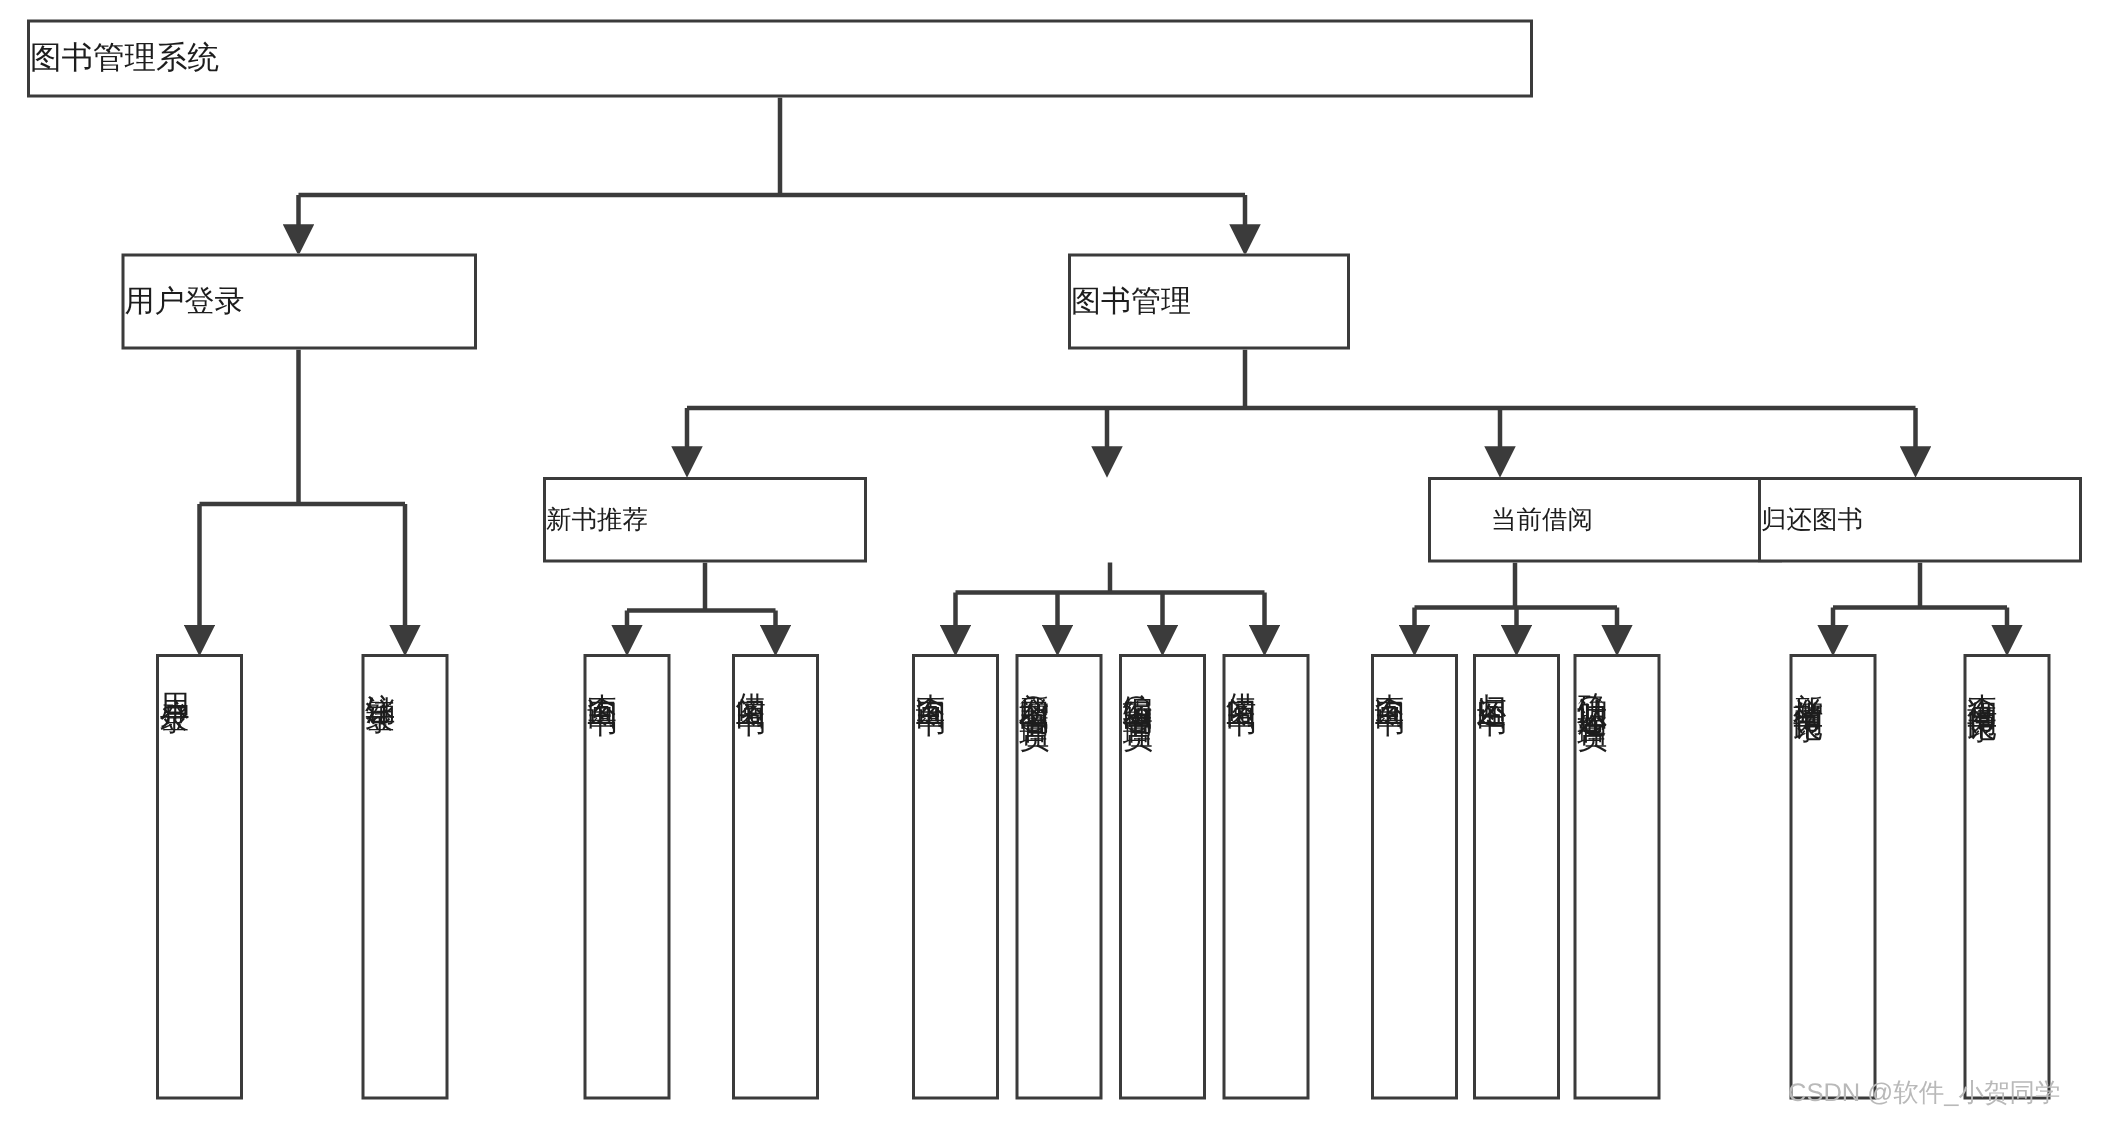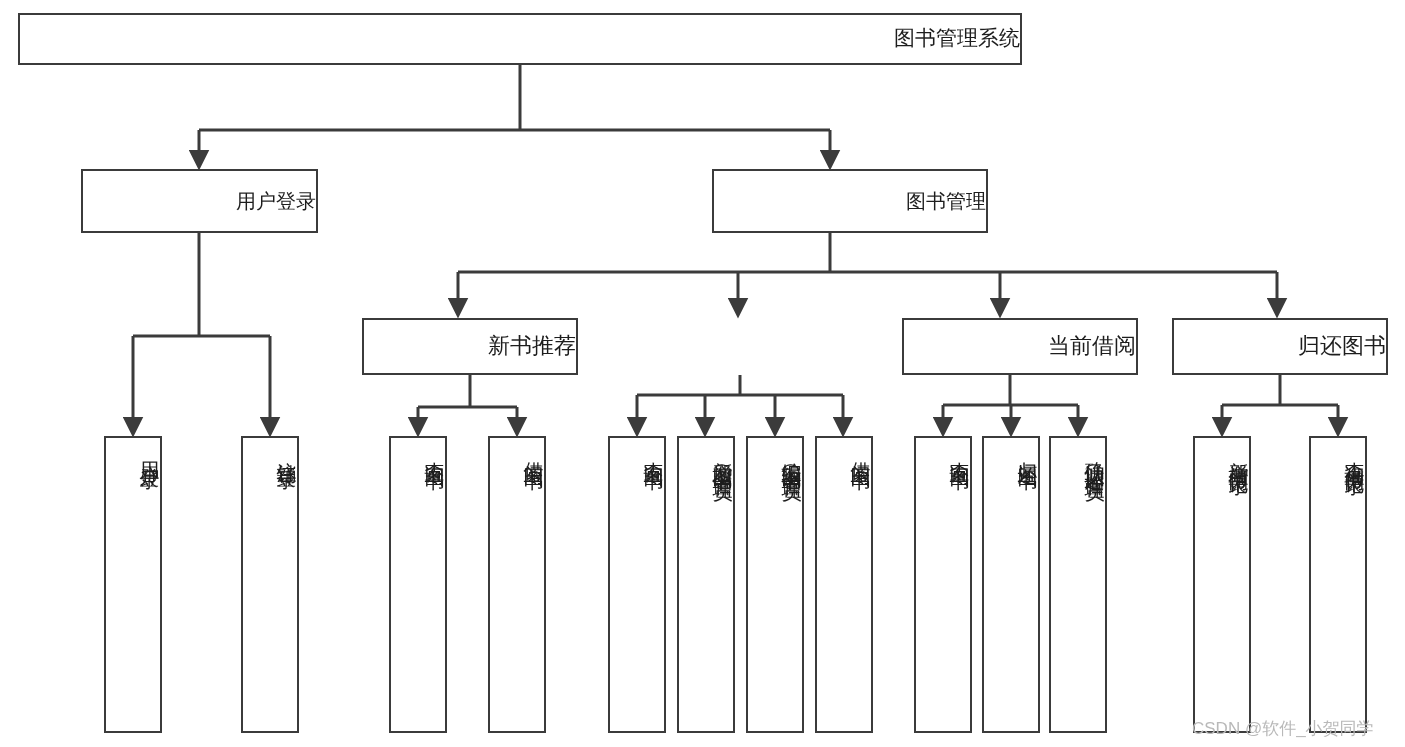--- a/index.html
+++ b/index.html
@@ -25,33 +25,32 @@
     height: 747px;
     pointer-events: none;
   }
   .node {
     position: absolute;
     box-sizing: border-box;
     background: #ffffff;
     border: 2px solid #3b3b3b;
     display: flex;
     align-items: center;
-    justify-content: flex-end;
+    justify-content: flex-start;
     color: #1d1d1d;
     z-index: 2;
-    font-family: Liberation Serif, serif;
   }
   .node-label {
     line-height: 1.12;
     text-align: center;
     white-space: nowrap;
   }
   .node.root .node-label { font-size: 21px; }
   .node.level1 .node-label { font-size: 20px; }
-  .node.level2 .node-label { font-size: 22px; }
+  .node.level2 .node-label { font-size: 17px; }
   .node.leaf {
     align-items: flex-start;
     padding-top: 8px;
   }
   .node.leaf .node-label {
     writing-mode: vertical-rl;
     text-orientation: upright;
     font-size: 20px;
     letter-spacing: 3px;
     line-height: 1;
@@ -119,28 +118,28 @@
     </g>
   </svg>
 
   <div class="node root" style="left:18px; top:13px; width:1004px; height:52px;">
     <span class="node-label">图书管理系统</span>
   </div>
 
   <div class="node level1" style="left:81px; top:169px; width:237px; height:64px;">
     <span class="node-label">用户登录</span>
   </div>
-  <div class="node level1" style="left:712px; top:169px; width:276px; height:64px;">
+  <div class="node level1" style="left:712px; top:169px; width:188px; height:64px;">
     <span class="node-label">图书管理</span>
   </div>
 
   <div class="node level2" style="left:362px; top:318px; width:216px; height:57px;">
     <span class="node-label">新书推荐</span>
   </div>
-  <div class="node level2" style="left:902px; top:318px; width:236px; height:57px;">
+  <div class="node level2" style="left:952px; top:318px; width:236px; height:57px;padding-left:40px;">
     <span class="node-label">当前借阅</span>
   </div>
   <div class="node level2" style="left:1172px; top:318px; width:216px; height:57px;">
     <span class="node-label">归还图书</span>
   </div>
 
   <div class="node leaf" style="left:104px; top:436px; width:58px; height:297px;">
     <span class="node-label">用户登录</span>
   </div>
   <div class="node leaf" style="left:241px; top:436px; width:58px; height:297px;">

